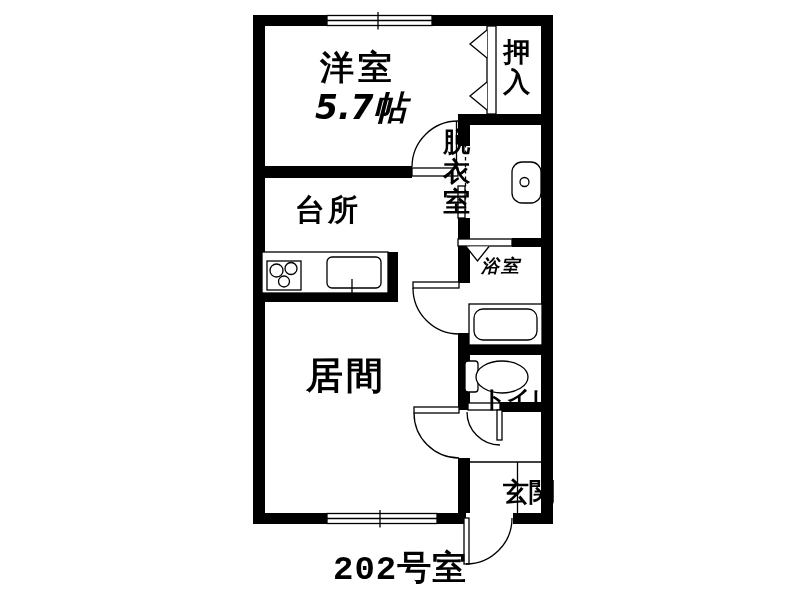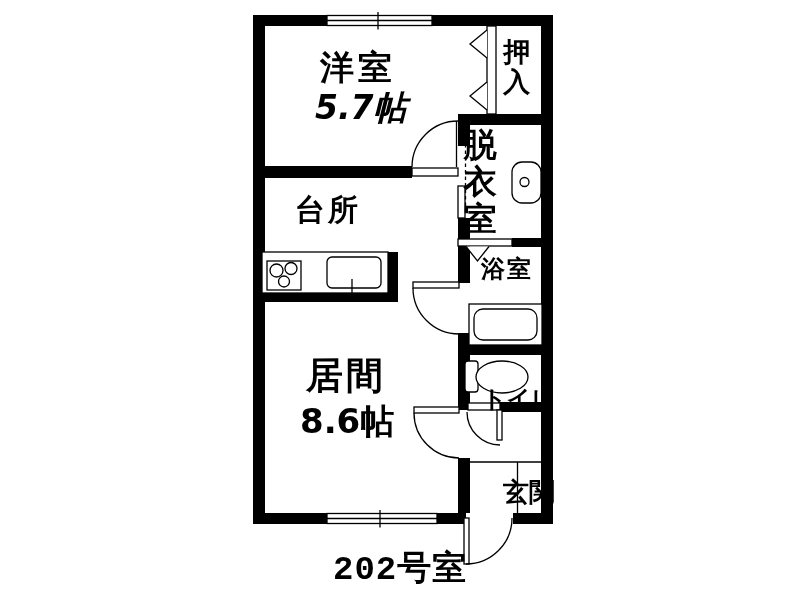--- a/index.html
+++ b/index.html
@@ -135,26 +135,25 @@
       <path class="ln" d="M470,462 H541 M517.5,462 V513" stroke-width="1.2"></path>
     </g>
   </svg>
 
   <div class="lbl" style="left:320px;top:50px;font-size:34px;letter-spacing:4px;">洋室</div>
   <div class="lbl" style="left:315px;top:91px;font-size:33px;font-style:italic;">5.7帖</div>
 
   <div class="lbl" style="left:295px;top:183px;font-size:30px;letter-spacing:3px;margin-top:12px;">台所</div>
 
   <div class="lbl" style="left:306px;top:360px;font-size:37px;letter-spacing:3px;font-family:Liberation Mono, monospace;">居間</div>
-  <div class="lbl" style="left:300px;top:404px;font-size:34px;">8.6帖</div>
 
   <div class="lbl vlbl" style="left:501px;top:37px;font-size:27px;">押入</div>
 
-  <div class="lbl vlbl" style="left:461px;top:127px;font-size:33px;">脱衣室</div>
+  <div class="lbl vlbl" style="left:441px;top:127px;font-size:27px;">脱衣室</div>
 
-  <div class="lbl" style="left:481px;top:257px;font-size:24px;letter-spacing:2px;">浴室</div>
+  <div class="lbl" style="left:481px;top:257px;font-size:18px;letter-spacing:2px;font-style:italic;">浴室</div>
 
   <div class="lbl" style="left:482px;top:367px;font-size:24px;margin-top:20px;">トイレ</div>
 
   <div class="lbl" style="left:470px;top:479px;font-size:26px;margin-left:33px;">玄関</div>
 
   <div class="lbl" style="left:333px;top:553px;font-size:34px;letter-spacing:1px;font-family:Liberation Mono, monospace;">202号室</div>
 </div>
 
 </body></html>

